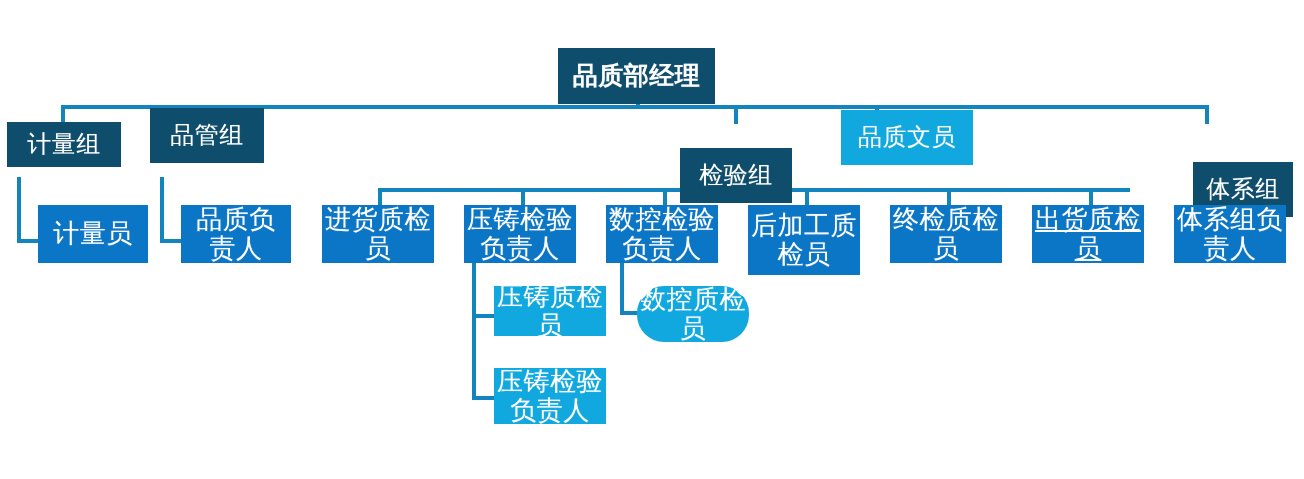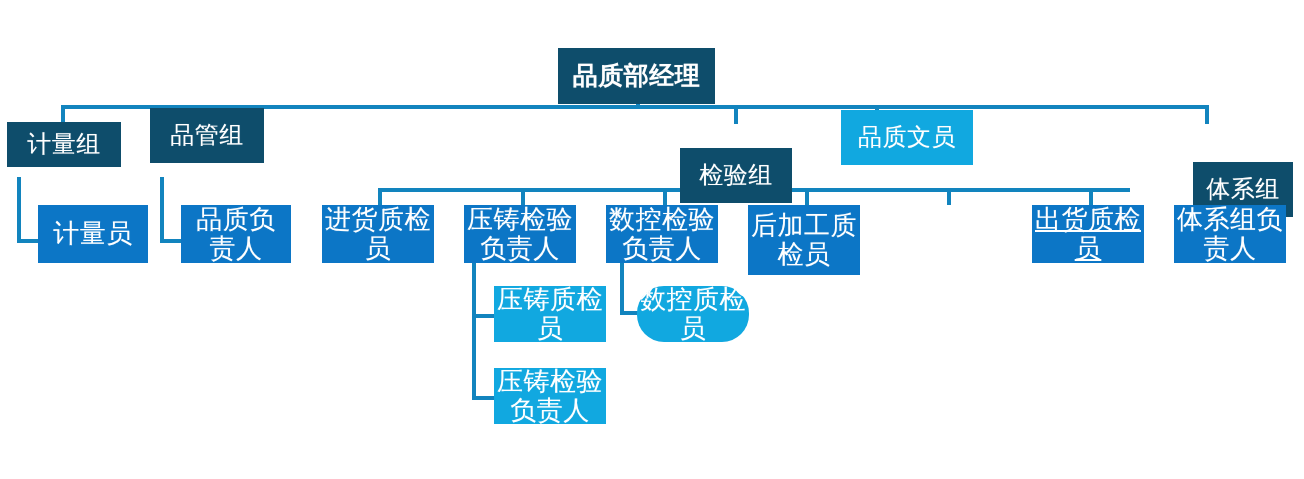--- a/index.html
+++ b/index.html
@@ -102,24 +102,25 @@
   <div class="node tone-mid size-leaf" style="left:181px; top:205px; width:110px; height:58px;">品质负责人</div>
 
   <div class="node tone-mid size-leaf" style="left:322px; top:205px; width:112px; height:58px;text-align:center;">进货质检员</div>
 
   <div class="node tone-mid size-leaf" style="left:464px; top:205px; width:112px; height:58px;">压铸检验负责人</div>
 
   <div class="node tone-mid size-leaf" style="left:606px; top:205px; width:112px; height:58px;">数控检验负责人</div>
 
   <div class="node tone-mid size-leaf" style="left:748px; top:205px; width:112px; height:70px;">后加工质检员</div>
 
+  <div class="node tone-mid size-leaf" style="left:890px; top:205px; width:112px; height:58px;">终检质检员</div>
 
   <div class="node tone-mid size-leaf" style="left:1032px; top:205px; width:112px; height:58px;text-decoration:underline;">出货质检员</div>
 
   <div class="node tone-mid size-leaf" style="left:1174px; top:205px; width:112px; height:58px;">体系组负责人</div>
 
-  <div class="node tone-light size-leaf" style="left:494px; top:286px; width:112px; height:56px;">压铸质检员</div>
+  <div class="node tone-light size-leaf" style="left:494px; top:286px; width:112px; height:50px;">压铸质检员</div>
 
   <div class="node tone-light size-leaf" style="left:637px; top:286px; width:112px; height:56px;border-radius:27px;">数控质检员</div>
 
   <div class="node tone-light size-leaf" style="left:494px; top:368px; width:112px; height:56px;">压铸检验负责人</div>
 
 </div>
 
 </body></html>

